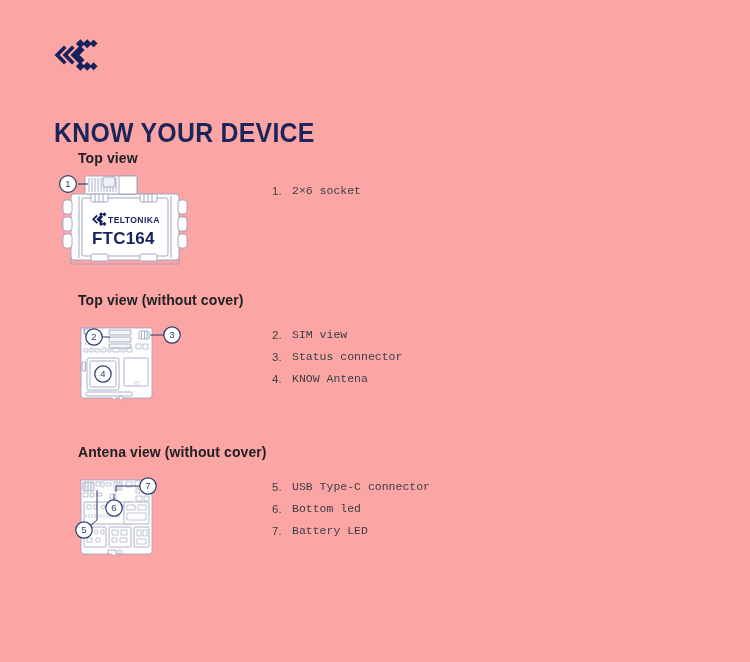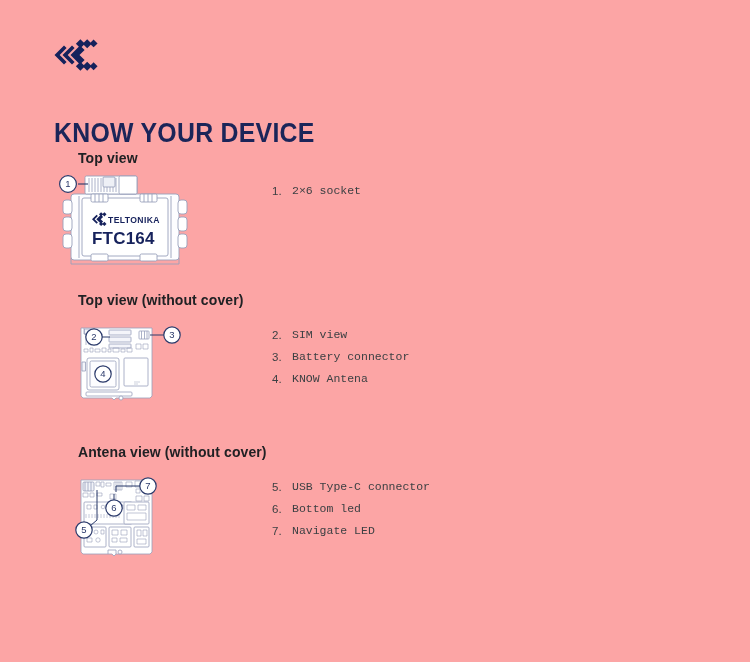--- a/index.html
+++ b/index.html
@@ -295,21 +295,21 @@
       </svg>
     </div>
 
     <ul class="callout-list list-2">
       <li>
         <span class="num">2.</span>
         <span class="txt">SIM view</span>
       </li>
       <li>
         <span class="num">3.</span>
-        <span class="txt">Battery connector</span>
+        <span class="txt">Status connector</span>
       </li>
       <li>
         <span class="num">4.</span>
         <span class="txt">KNOW Antena</span>
       </li>
     </ul>
   </div>
 
   <div class="section section-3">
     <div class="section-heading">Antena view (without cover)</div>
@@ -426,18 +426,18 @@
       <li>
         <span class="num">5.</span>
         <span class="txt">USB Type-C connector</span>
       </li>
       <li>
         <span class="num">6.</span>
         <span class="txt">Bottom led</span>
       </li>
       <li>
         <span class="num">7.</span>
-        <span class="txt">Navigate LED</span>
+        <span class="txt">Battery LED</span>
       </li>
     </ul>
   </div>
 
 </div>
 
 </body></html>

